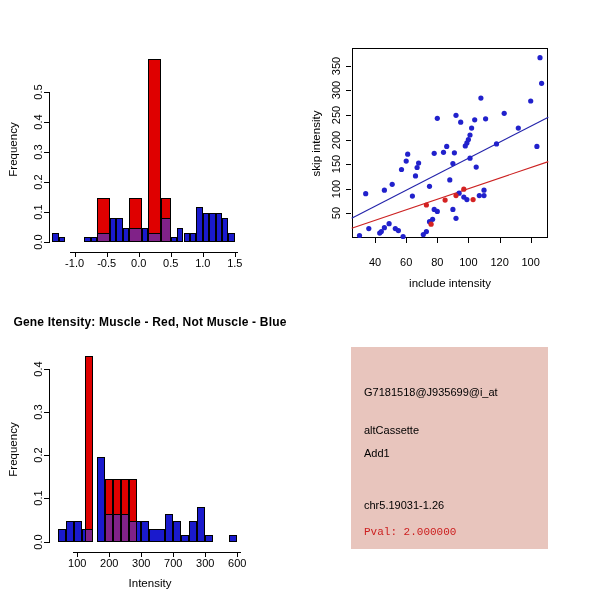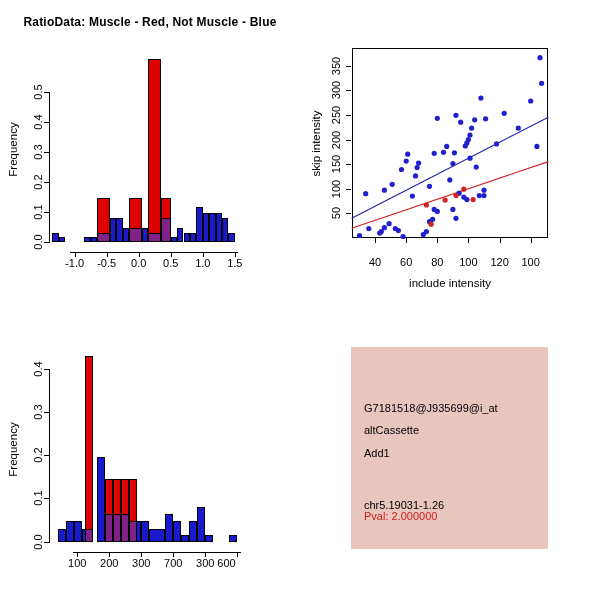--- a/index.html
+++ b/index.html
@@ -18,21 +18,20 @@
   #p2 .ylabel{left:-54px;top:137px;}
   .infobox{position:absolute;left:51px;top:47px;width:197px;height:202px;}
   .iline{position:absolute;left:64px;height:13px;font-size:11px;white-space:nowrap;}
 </style>
 </head>
 <body>
 
 <div class="stage">
 
   <div class="panel" id="p1">
-    <div class="ptitle">RatioData: Muscle - Red, Not Muscle - Blue</div>
     <div class="ylabel">Frequency</div>
   <div style="position: absolute; left: 49px; top: 92.2px; width: 1px; height: 150.5px; background: rgb(0, 0, 0);"></div>
       <div style="position: absolute; left: 70px; top: 251.7px; width: 168px; height: 1px; background: rgb(0, 0, 0);"></div>
       <div style="position: absolute; left: 74.6px; top: 251.7px; width: 1px; height: 5px; background: rgb(0, 0, 0);"></div>
       <div style="position: absolute; left: 54.6px; top: 257px; width: 40px; text-align: center; font-size: 11px;">-1.0</div>
       <div style="position: absolute; left: 106.7px; top: 251.7px; width: 1px; height: 5px; background: rgb(0, 0, 0);"></div>
       <div style="position: absolute; left: 86.7px; top: 257px; width: 40px; text-align: center; font-size: 11px;">-0.5</div>
       <div style="position: absolute; left: 138.7px; top: 251.7px; width: 1px; height: 5px; background: rgb(0, 0, 0);"></div>
       <div style="position: absolute; left: 118.7px; top: 257px; width: 40px; text-align: center; font-size: 11px;">0.0</div>
       <div style="position: absolute; left: 170.7px; top: 251.7px; width: 1px; height: 5px; background: rgb(0, 0, 0);"></div>
@@ -181,35 +180,37 @@
         <circle cx="126.4" cy="205.0" r="2.6" fill="#d42222"></circle>
         <circle cx="131.1" cy="224.2" r="2.6" fill="#d42222"></circle>
         <circle cx="145.1" cy="200.1" r="2.6" fill="#d42222"></circle>
         <circle cx="156.0" cy="195.6" r="2.6" fill="#d42222"></circle>
         <circle cx="163.8" cy="189.2" r="2.6" fill="#d42222"></circle>
         <circle cx="173.1" cy="199.6" r="2.6" fill="#d42222"></circle>
       </svg>
     </div>
 
   <div class="panel" id="p3">
+    <div class="ptitle">Gene Itensity: Muscle - Red, Not Muscle - Blue</div>
     <div class="ylabel">Frequency</div>
+    <div class="xlabel">Intensity</div>
   <div style="position: absolute; left: 49px; top: 68.5px; width: 1px; height: 174.2px; background: rgb(0, 0, 0);"></div>
       <div style="position: absolute; left: 73px; top: 252px; width: 168px; height: 1px; background: rgb(0, 0, 0);"></div>
       <div style="position: absolute; left: 77.3px; top: 252px; width: 1px; height: 5px; background: rgb(0, 0, 0);"></div>
       <div style="position: absolute; left: 57.3px; top: 257px; width: 40px; text-align: center; font-size: 11px;">100</div>
       <div style="position: absolute; left: 109.3px; top: 252px; width: 1px; height: 5px; background: rgb(0, 0, 0);"></div>
       <div style="position: absolute; left: 89.3px; top: 257px; width: 40px; text-align: center; font-size: 11px;">200</div>
       <div style="position: absolute; left: 141.3px; top: 252px; width: 1px; height: 5px; background: rgb(0, 0, 0);"></div>
       <div style="position: absolute; left: 121.3px; top: 257px; width: 40px; text-align: center; font-size: 11px;">300</div>
       <div style="position: absolute; left: 173.3px; top: 252px; width: 1px; height: 5px; background: rgb(0, 0, 0);"></div>
       <div style="position: absolute; left: 153.3px; top: 257px; width: 40px; text-align: center; font-size: 11px;">700</div>
       <div style="position: absolute; left: 205.3px; top: 252px; width: 1px; height: 5px; background: rgb(0, 0, 0);"></div>
       <div style="position: absolute; left: 185.3px; top: 257px; width: 40px; text-align: center; font-size: 11px;">300</div>
       <div style="position: absolute; left: 237.3px; top: 252px; width: 1px; height: 5px; background: rgb(0, 0, 0);"></div>
-      <div style="position: absolute; left: 217.3px; top: 257px; width: 40px; text-align: left; font-size: 11px;">600</div>
+      <div style="position: absolute; left: 217.3px; top: 257px; width: 40px; text-align: center; font-size: 11px;">600</div>
       <div style="position: absolute; left: 44px; top: 241.7px; width: 5px; height: 1px; background: rgb(0, 0, 0);"></div>
       <div style="position: absolute; left: 18px; top: 235.7px; width: 40px; height: 12px; text-align: center; font-size: 11px; transform: rotate(-90deg);">0.0</div>
       <div style="position: absolute; left: 44px; top: 198.4px; width: 5px; height: 1px; background: rgb(0, 0, 0);"></div>
       <div style="position: absolute; left: 18px; top: 192.4px; width: 40px; height: 12px; text-align: center; font-size: 11px; transform: rotate(-90deg);">0.1</div>
       <div style="position: absolute; left: 44px; top: 155.1px; width: 5px; height: 1px; background: rgb(0, 0, 0);"></div>
       <div style="position: absolute; left: 18px; top: 149.1px; width: 40px; height: 12px; text-align: center; font-size: 11px; transform: rotate(-90deg);">0.2</div>
       <div style="position: absolute; left: 44px; top: 111.8px; width: 5px; height: 1px; background: rgb(0, 0, 0);"></div>
       <div style="position: absolute; left: 18px; top: 105.8px; width: 40px; height: 12px; text-align: center; font-size: 11px; transform: rotate(-90deg);">0.3</div>
       <div style="position: absolute; left: 44px; top: 68.5px; width: 5px; height: 1px; background: rgb(0, 0, 0);"></div>
       <div style="position: absolute; left: 18px; top: 62.5px; width: 40px; height: 12px; text-align: center; font-size: 11px; transform: rotate(-90deg);">0.4</div>
@@ -238,20 +239,20 @@
       <div style="position: absolute; left: 229.3px; top: 235.2px; width: 8px; height: 6.5px; background: rgb(26, 26, 205); border: 1px solid rgb(0, 0, 0); box-sizing: border-box; z-index: 2;"></div>
       <div style="position: absolute; left: 85.3px; top: 228.7px; width: 8px; height: 13px; background: rgb(128, 34, 136); border: 1px solid rgb(0, 0, 0); box-sizing: border-box; z-index: 3;"></div>
       <div style="position: absolute; left: 104.5px; top: 213.6px; width: 8px; height: 28.1px; background: rgb(128, 34, 136); border: 1px solid rgb(0, 0, 0); box-sizing: border-box; z-index: 3;"></div>
       <div style="position: absolute; left: 112.5px; top: 213.6px; width: 8px; height: 28.1px; background: rgb(128, 34, 136); border: 1px solid rgb(0, 0, 0); box-sizing: border-box; z-index: 3;"></div>
       <div style="position: absolute; left: 120.5px; top: 213.6px; width: 8px; height: 28.1px; background: rgb(128, 34, 136); border: 1px solid rgb(0, 0, 0); box-sizing: border-box; z-index: 3;"></div>
       <div style="position: absolute; left: 128.5px; top: 220.9px; width: 8px; height: 20.8px; background: rgb(128, 34, 136); border: 1px solid rgb(0, 0, 0); box-sizing: border-box; z-index: 3;"></div>
     </div>
 
   <div class="panel" id="p4">
     <div class="infobox" id="infobox" style="background: rgb(232, 197, 189);"></div>
-    <div class="iline" style="top:102px">G7181518@J935699@i_at</div>
+    <div class="iline" style="top:86px">G7181518@J935699@i_at</div>
     <div class="iline" style="top:124px">altCassette</div>
     <div class="iline" style="top:147px">Add1</div>
     <div class="iline" style="top:199px">chr5.19031-1.26</div>
-    <div class="iline" id="pval" style="top: 210px; color: rgb(204, 32, 32);">Pval: 2.000000</div>
+    <div class="iline" id="pval" style="top: 226px; color: rgb(204, 32, 32); font-family: Liberation Mono, monospace;">Pval: 2.000000</div>
   </div>
 
 </div>
 
 </body></html>

